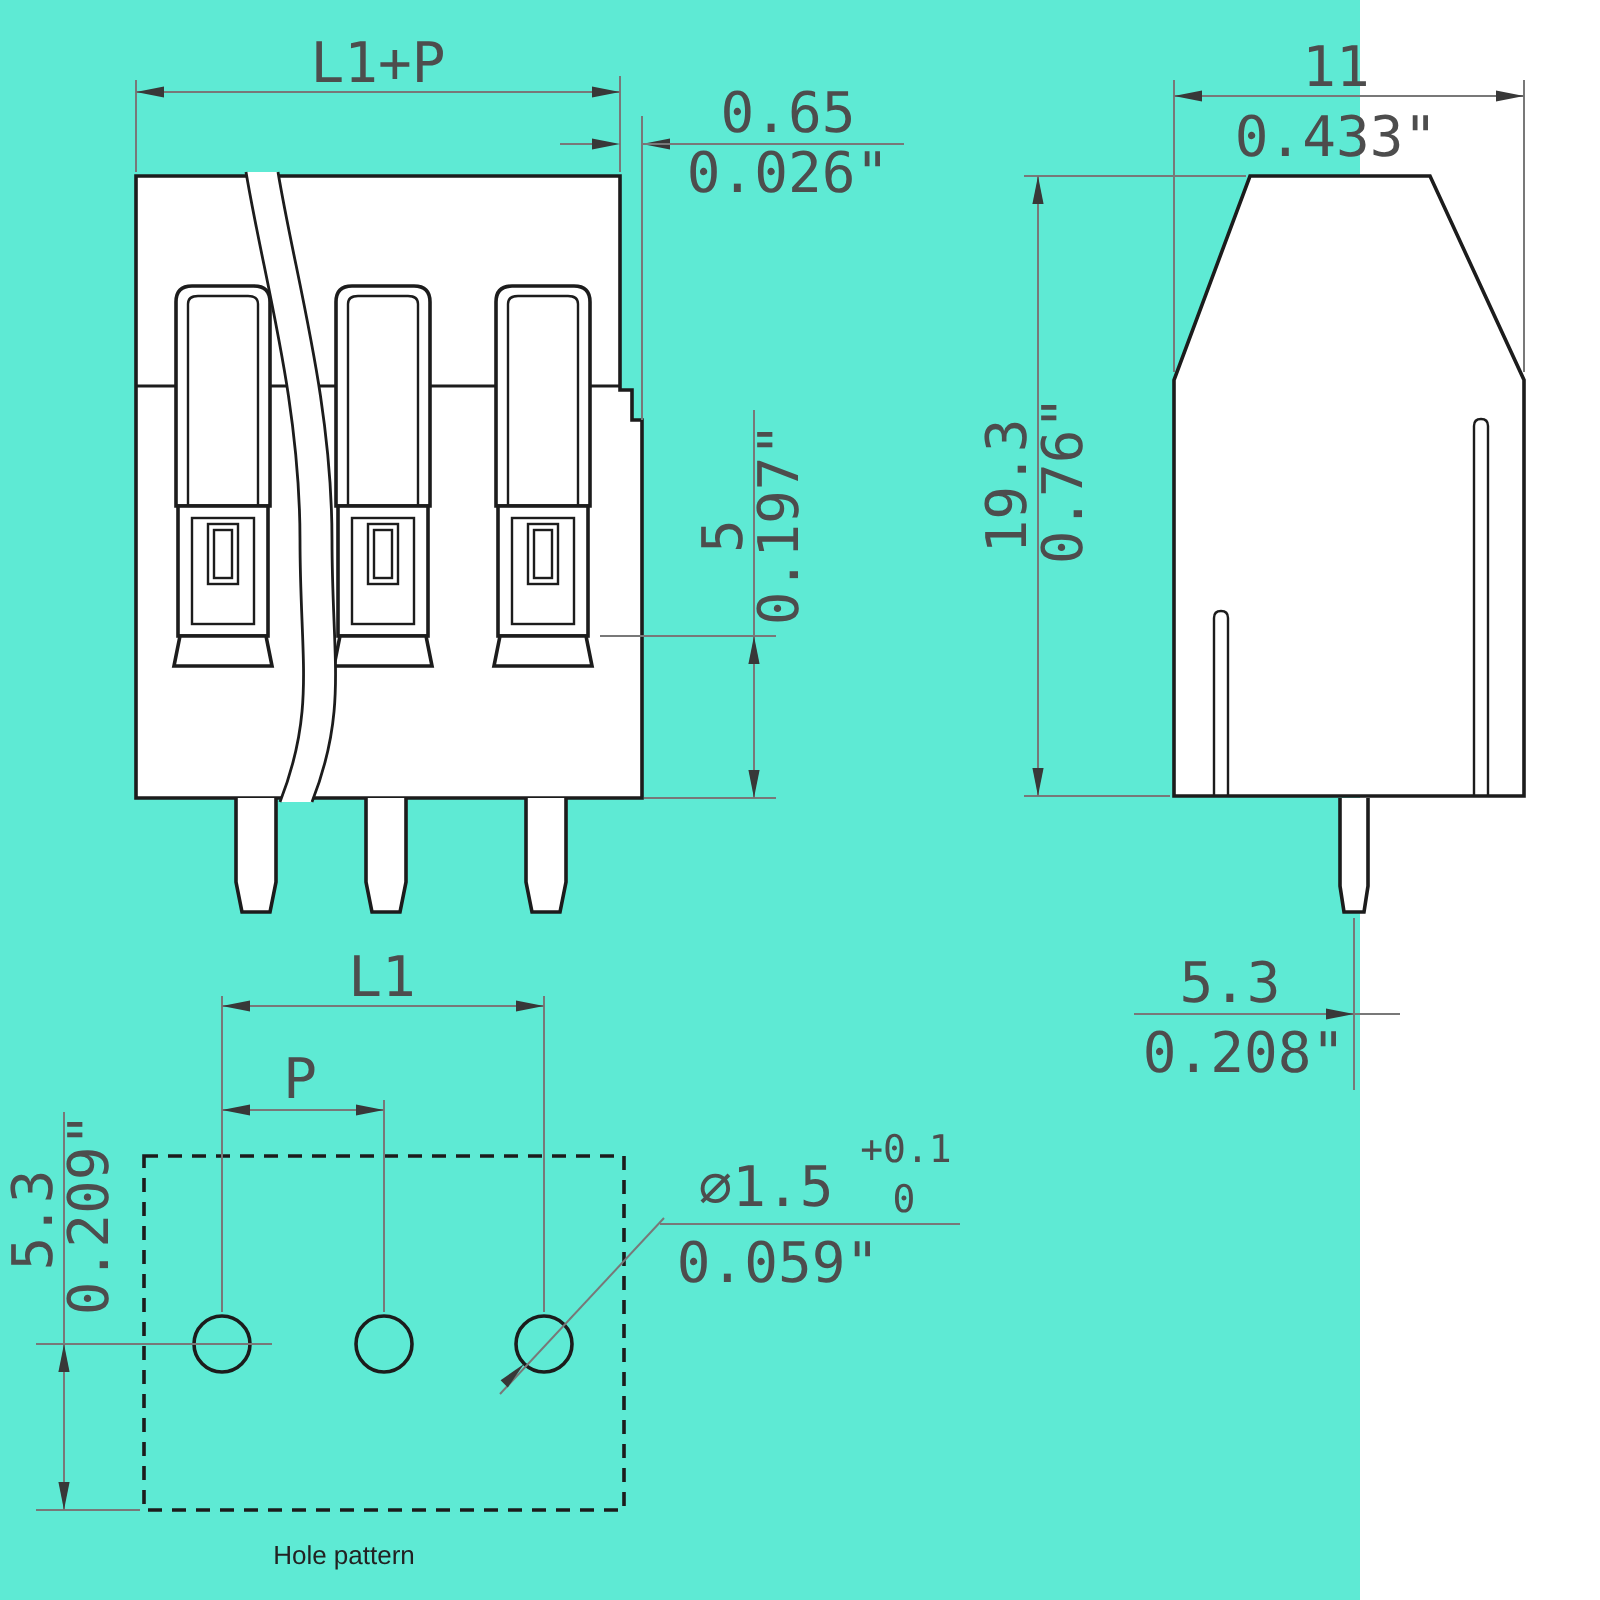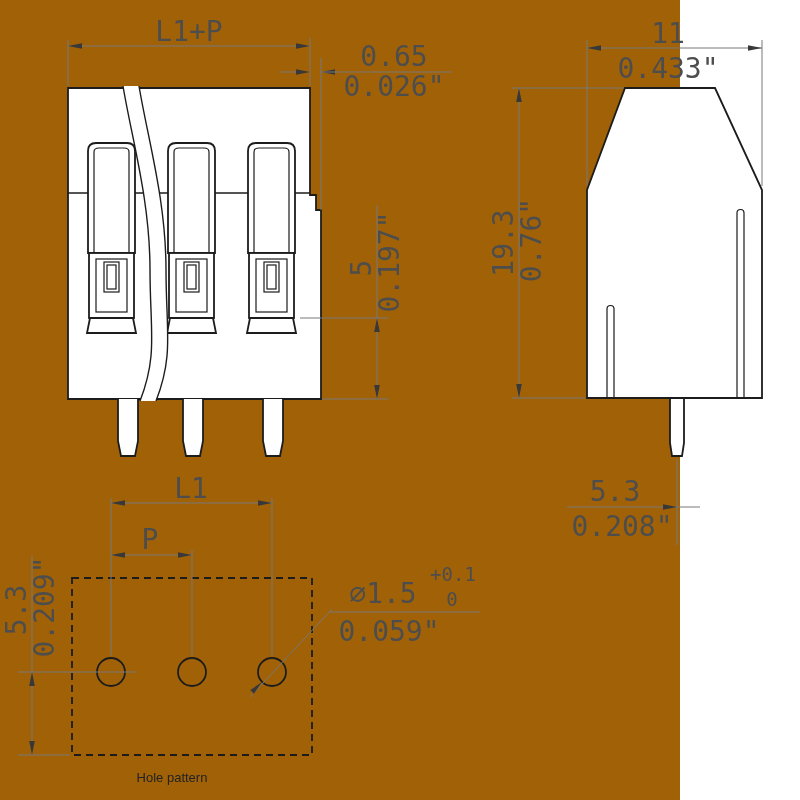--- a/index.html
+++ b/index.html
@@ -1,16 +1,16 @@
 <!DOCTYPE html>
 <html><head>
 <meta charset="utf-8">
 <style>
   html,body{margin:0;padding:0;background:#fff;}
-  .stage{width:680px;height:800px;position:relative;background:#a16207;}
+  .stage{width:680px;height:800px;position:relative;background:#5eead4;}
   svg{display:block;}
   .outline{stroke:#1c1c1c;stroke-width:1.8;fill:none;}
   .outline-f{stroke:#1c1c1c;stroke-width:1.8;fill:#fff;}
   .feature{stroke:#1c1c1c;stroke-width:1.4;fill:none;}
   .inner{stroke:#1c1c1c;stroke-width:1.2;fill:none;}
   .thin{stroke:#787878;stroke-width:1;fill:none;}
   .arrow{fill:#383838;stroke:none;}
   .dimtxt{font-family:"DejaVu Sans Mono",monospace;font-size:28px;fill:#4d4d4d;}
   .dimtxt-s{font-family:"DejaVu Sans Mono",monospace;font-size:19px;fill:#4d4d4d;}
   .caption{font-family:"Liberation Sans",sans-serif;font-size:13px;fill:#222;}

